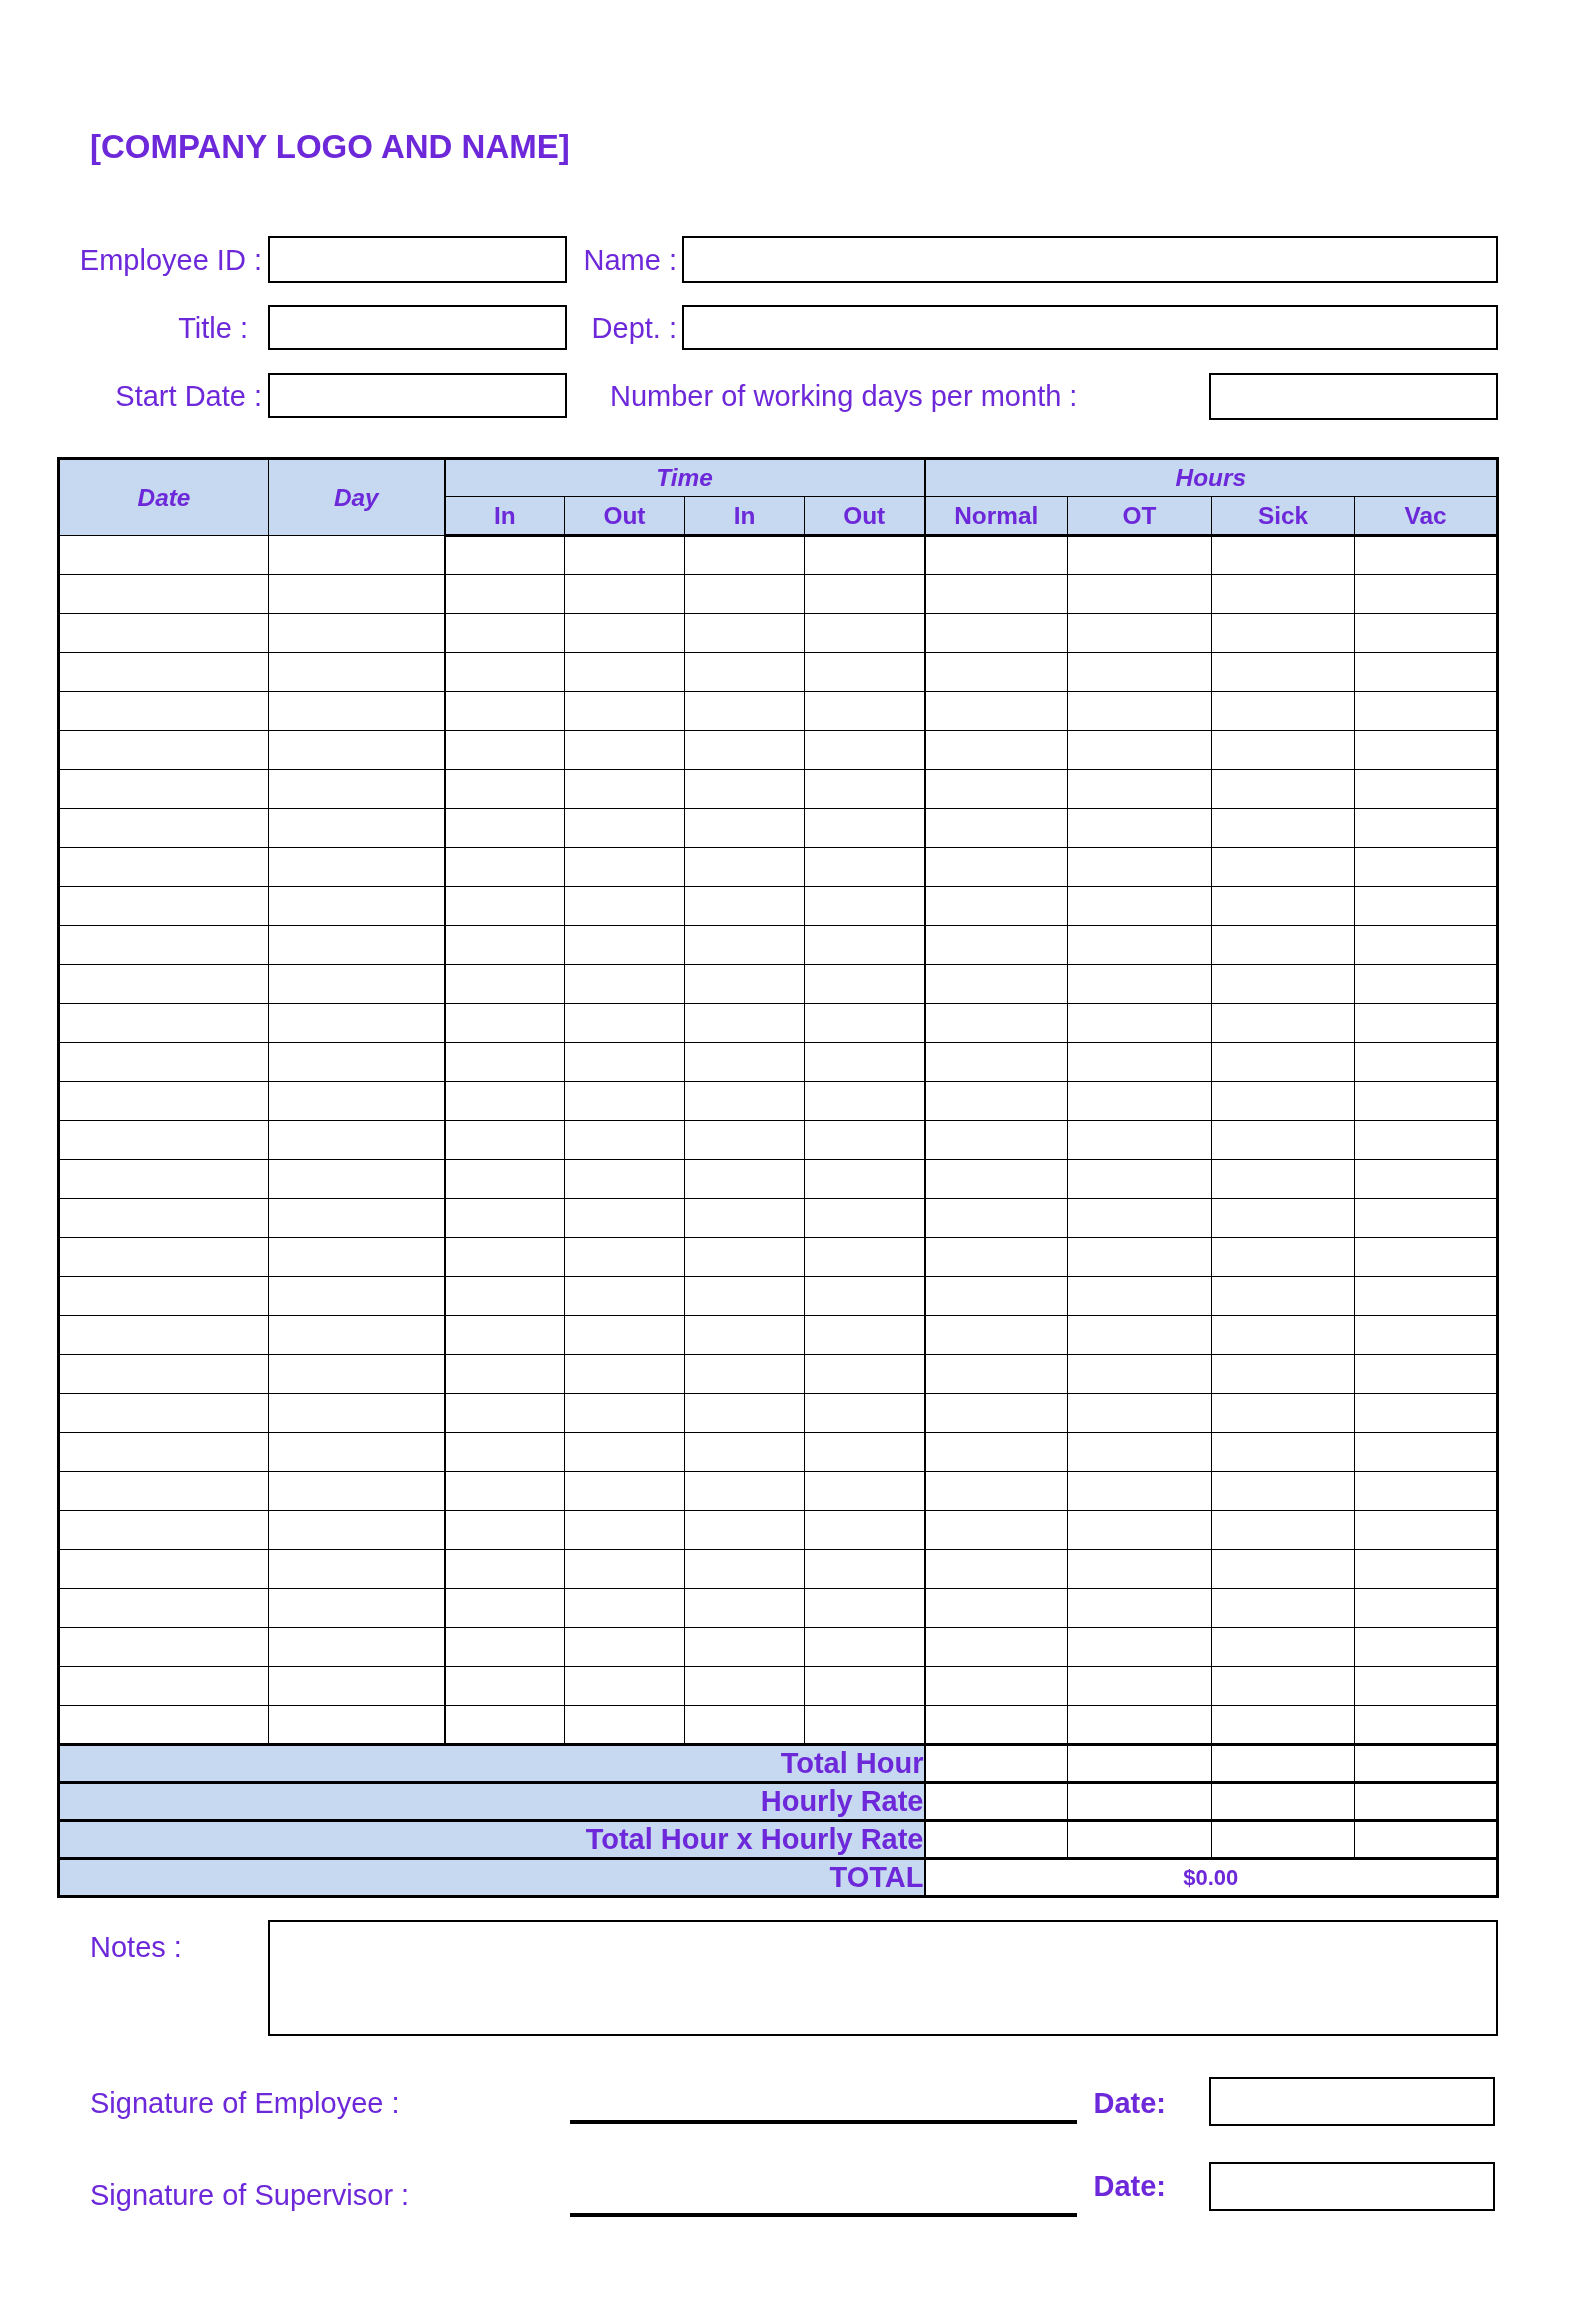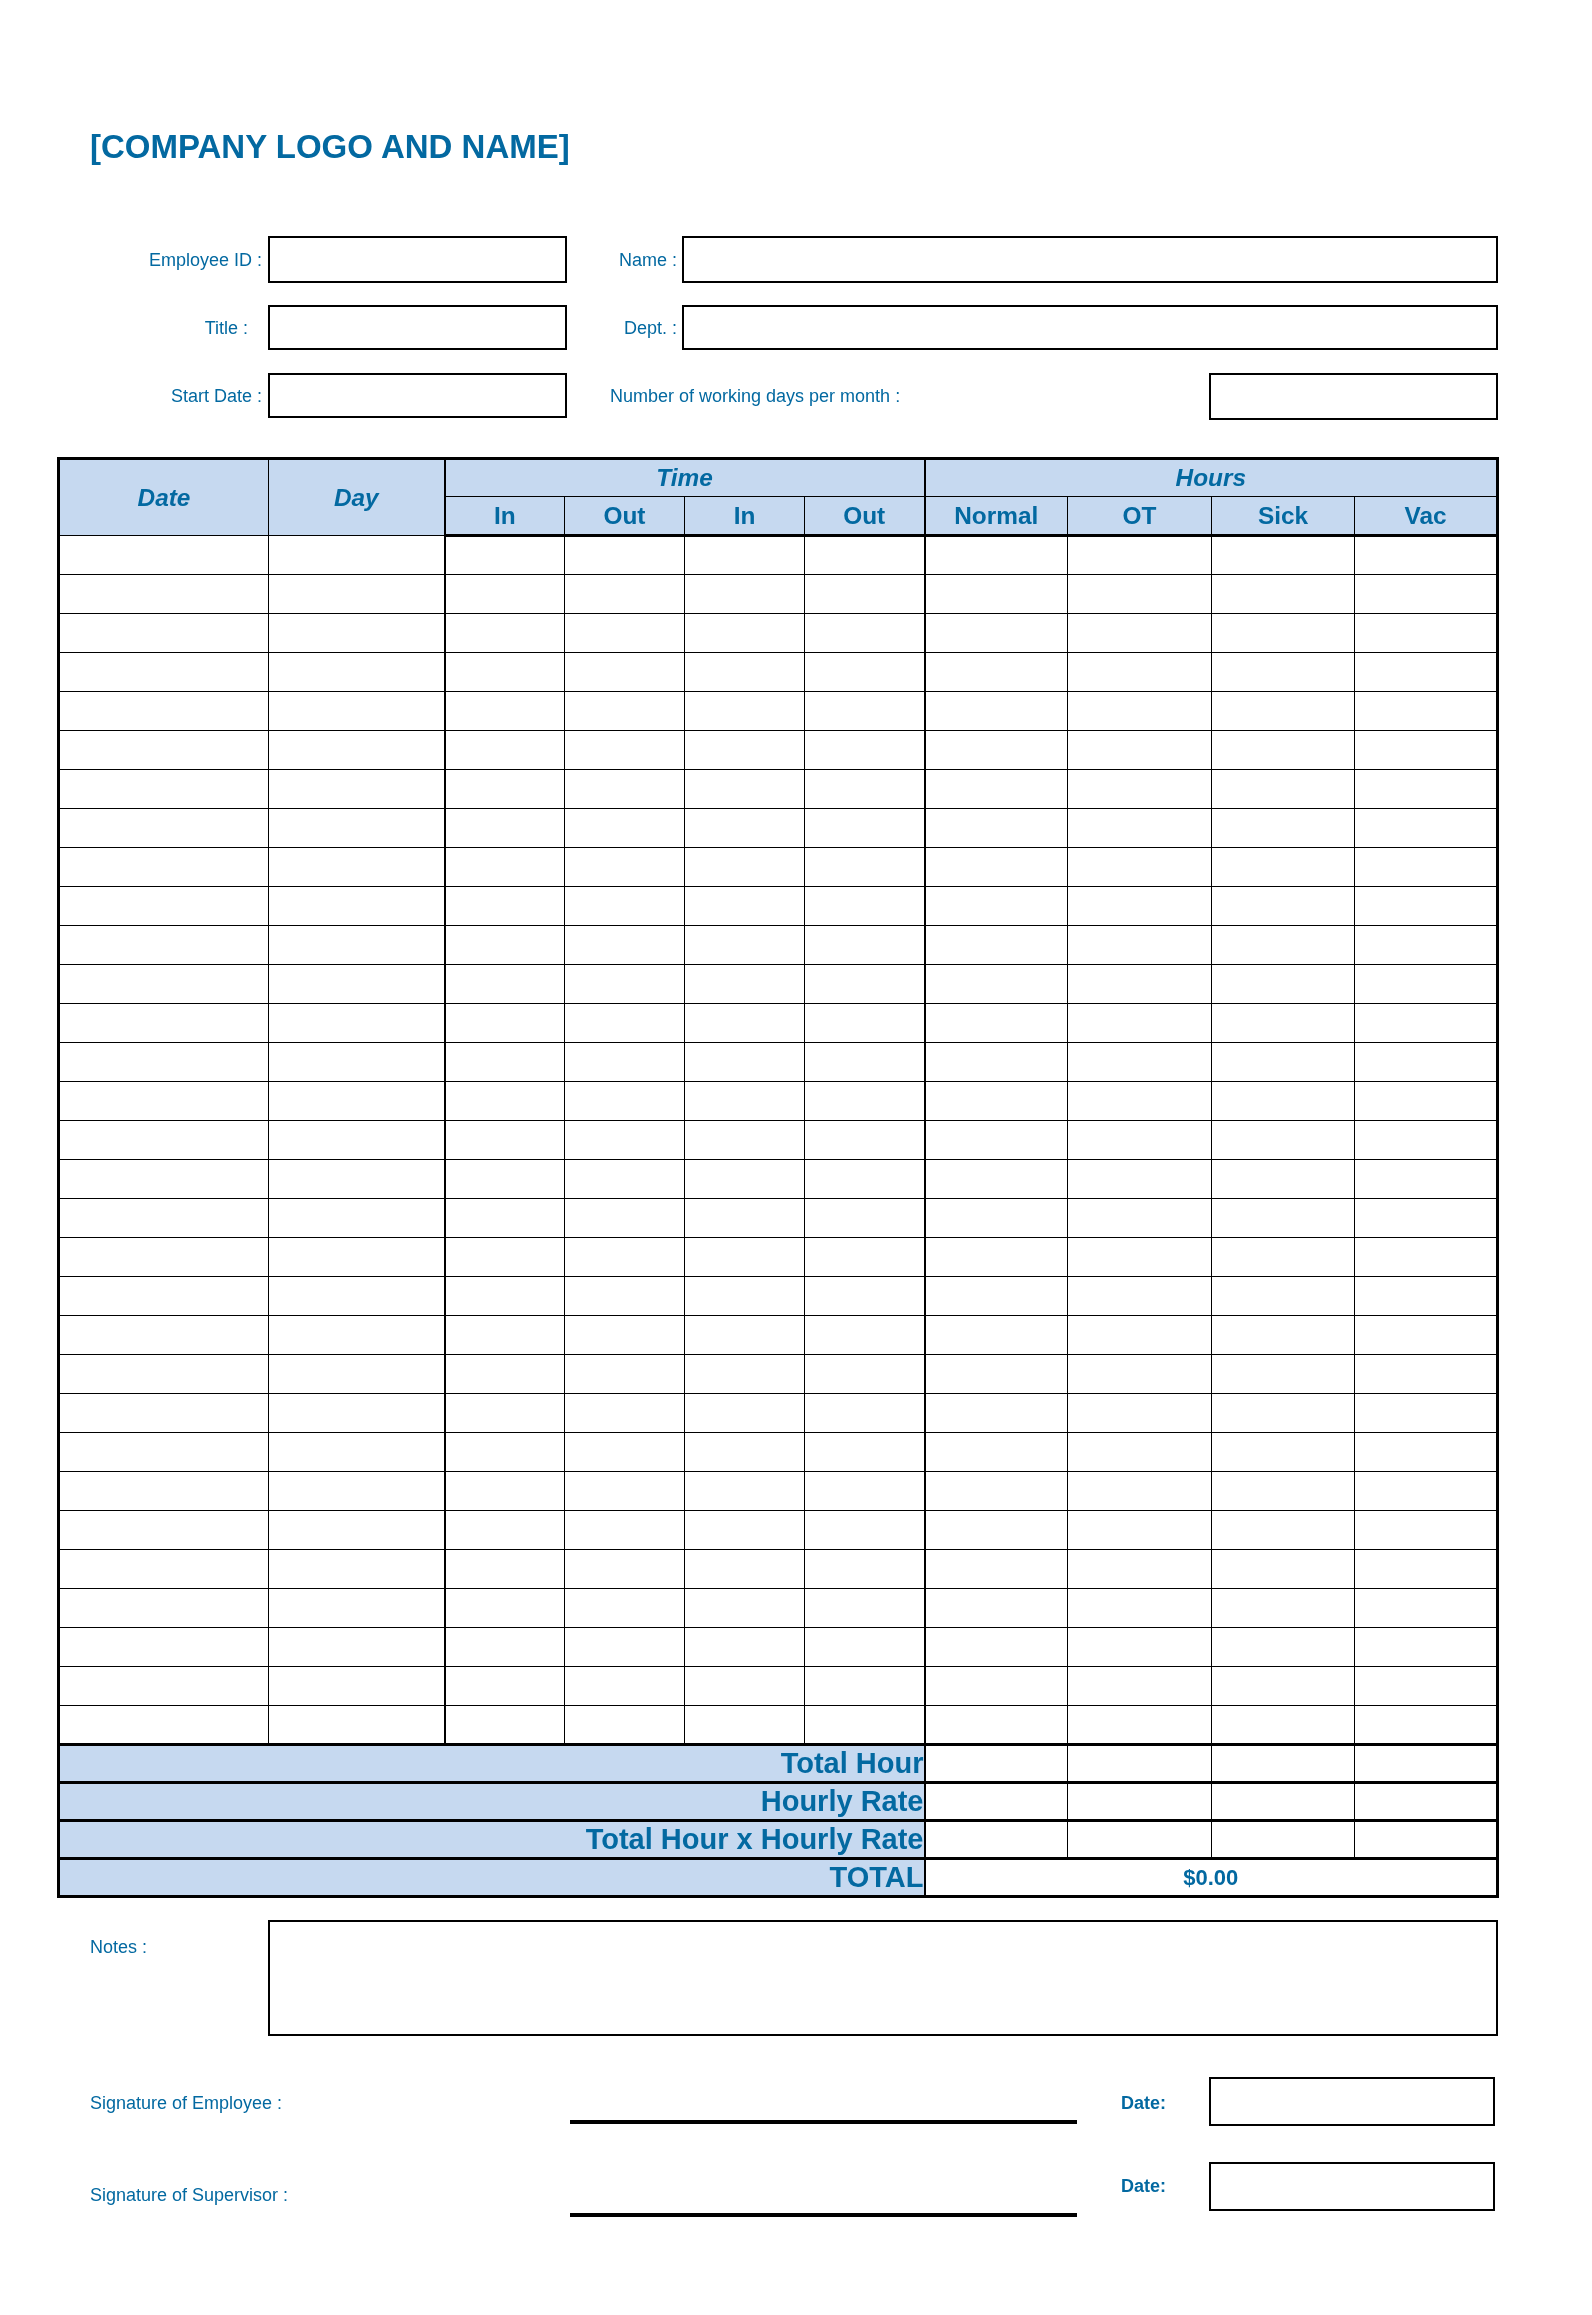--- a/index.html
+++ b/index.html
@@ -1,27 +1,27 @@
 <!DOCTYPE html>
 <html style="--hfill: #c6d9f0; --bcol: #000000;font-size:14.5px"><head>
 <meta charset="utf-8">
 <style>
   :root { --hfill:#c6d9f0; --bcol:#000000; }
   * { box-sizing: border-box; }
   html,body { margin:0; padding:0; background:#ffffff; }
   .page {
     position:relative; width:1592px; height:2316px; background:#ffffff;
-    font-family:"Liberation Sans","DejaVu Sans",sans-serif; color:#0369a1;
+    font-family:"Liberation Sans","DejaVu Sans",sans-serif; color:#6d28d9;
   }
   .abs { position:absolute; }
   .page-title {
     left:90px; top:128px; font-size:33px; font-weight:bold; letter-spacing:0px;
     white-space:nowrap;
   }
-  .lbl { font-size:18px; line-height:27px; white-space:nowrap; }
+  .lbl { font-size:29px; line-height:27px; white-space:nowrap; }
   .r   { text-align:right; }
   .b   { font-weight:bold; }
   .box { border:2.7px solid var(--bcol); background:#fff; }
 
   
   table.sheet {
     position:absolute; left:57px; top:457px;
     border-collapse:collapse; table-layout:fixed;
     width:1440px; border:3.6px solid var(--bcol);
   }

